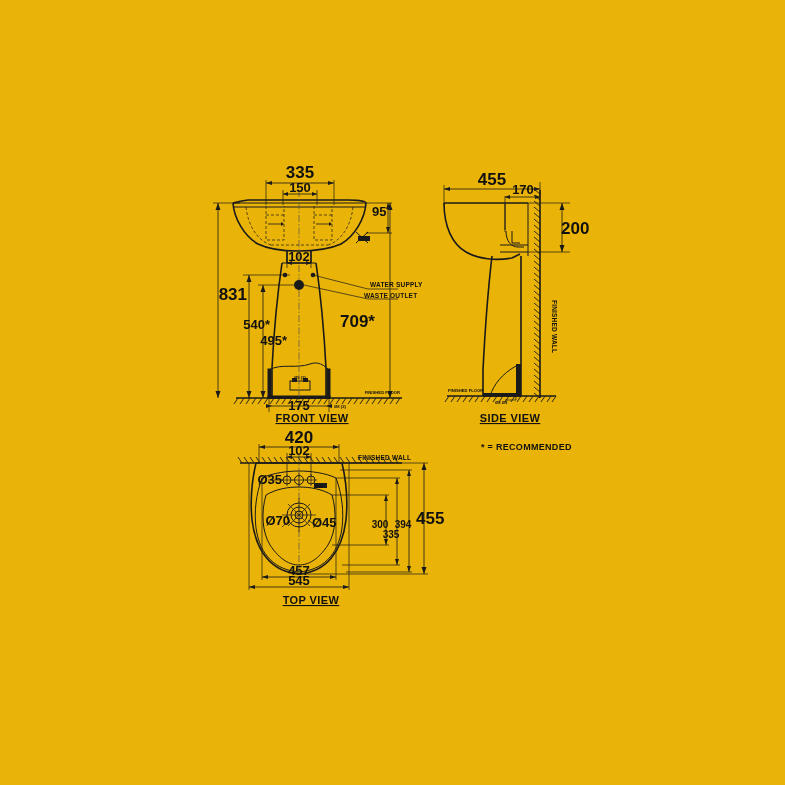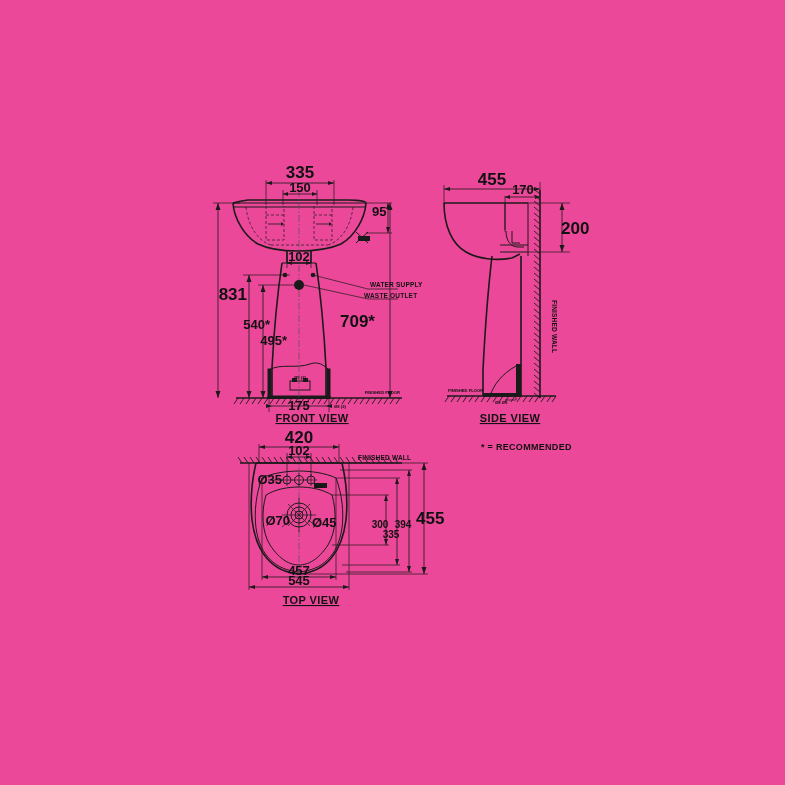--- a/index.html
+++ b/index.html
@@ -10,21 +10,21 @@
   body {
     width: 785px;
     height: 785px;
     font-family: "Liberation Sans", sans-serif;
     overflow: hidden;
   }
   #sheet {
     position: relative;
     width: 785px;
     height: 785px;
-    background: #ec4899;
+    background: #eab308;
   }
   svg#drawing {
     position: absolute;
     left: 0;
     top: 0;
     width: 785px;
     height: 785px;
   }
   .ln     { stroke: #1a1a1a; stroke-width: 1; fill: none; }
   .ln-th  { stroke: #1a1a1a; stroke-width: 1.6; fill: none; }

